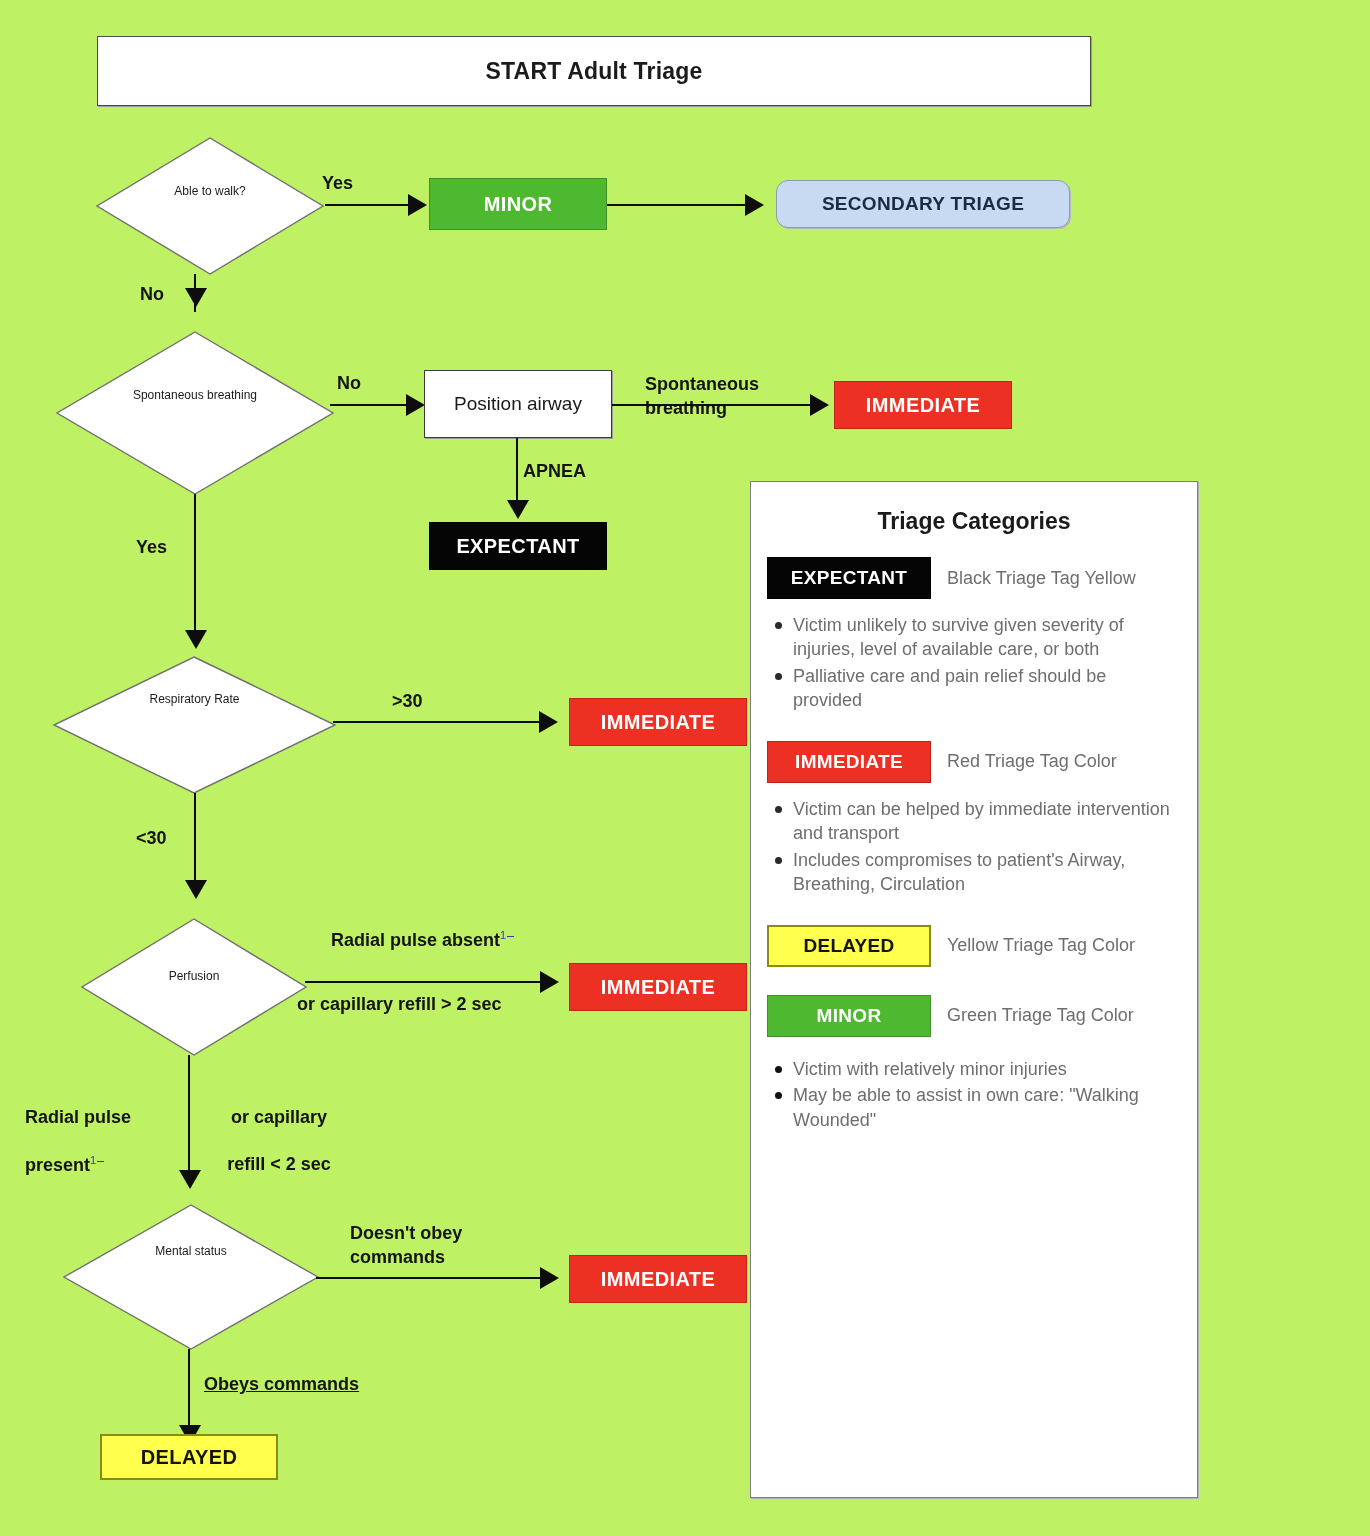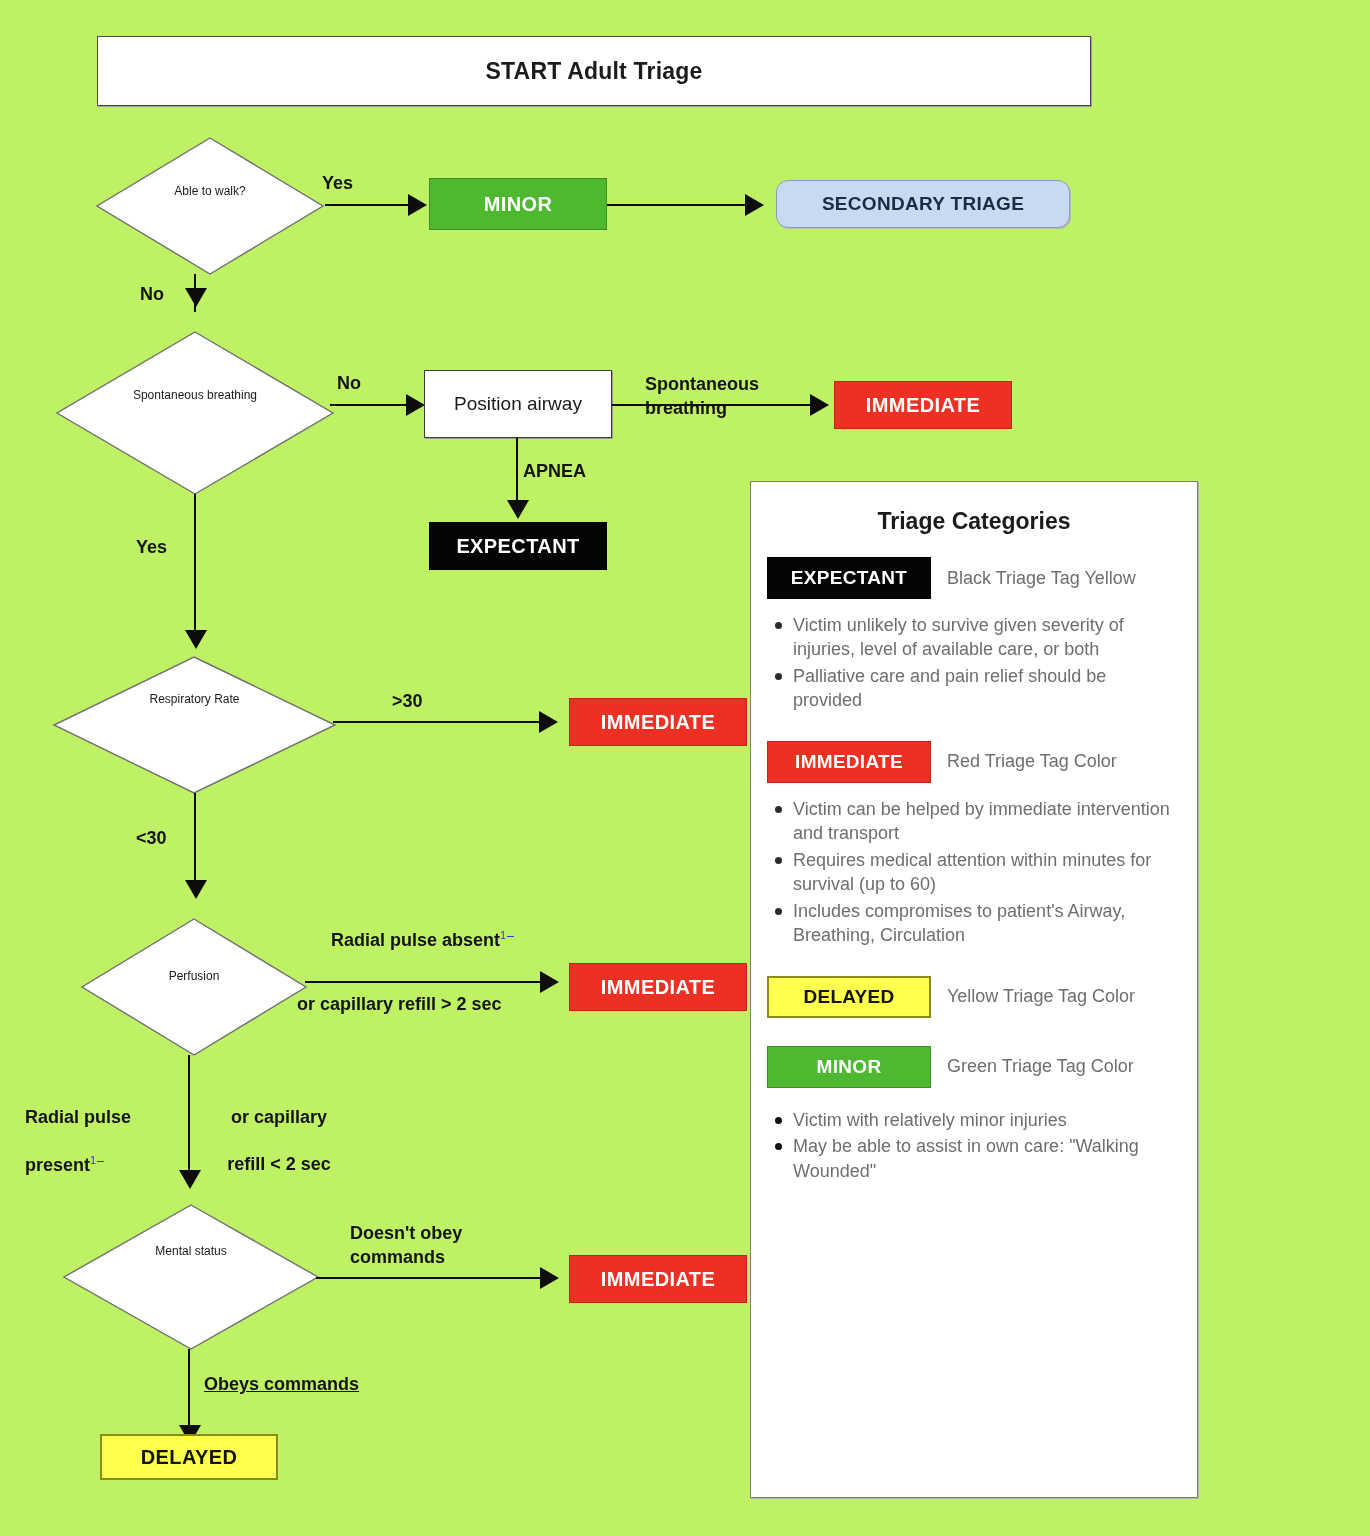--- a/index.html
+++ b/index.html
@@ -316,21 +316,20 @@
 
     <div class="leg-section" style="margin-top:28px;">
       <div class="leg-head">
         <div class="leg-chip chip-immediate">
           <span>IMMEDIATE</span>
         </div>
         <div class="leg-desc">Red Triage Tag Color</div>
       </div>
       <ul class="leg-bullets">
         <li>Victim can be helped by immediate intervention and transport</li>
-        <li>Requires medical attention within minutes for survival (up to 60)</li>
         <li>Includes compromises to patient's Airway, Breathing, Circulation</li>
       </ul>
     </div>
 
     <div class="leg-section" style="margin-top:28px;">
       <div class="leg-head">
         <div class="leg-chip chip-delayed">
           <span>DELAYED</span>
         </div>
         <div class="leg-desc">Yellow Triage Tag Color</div>

